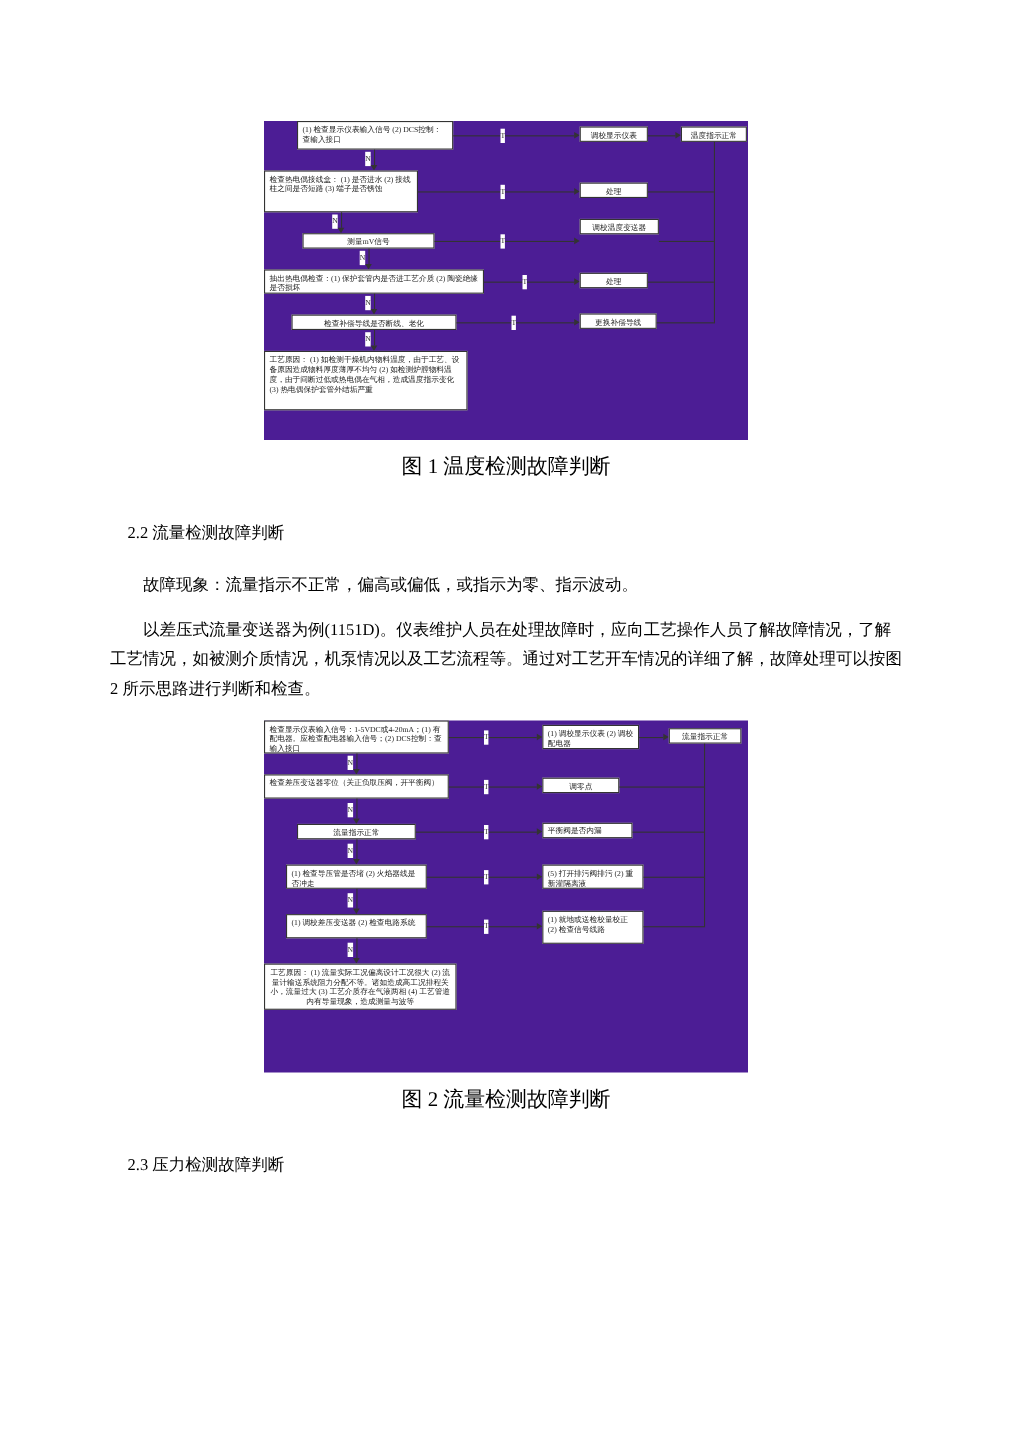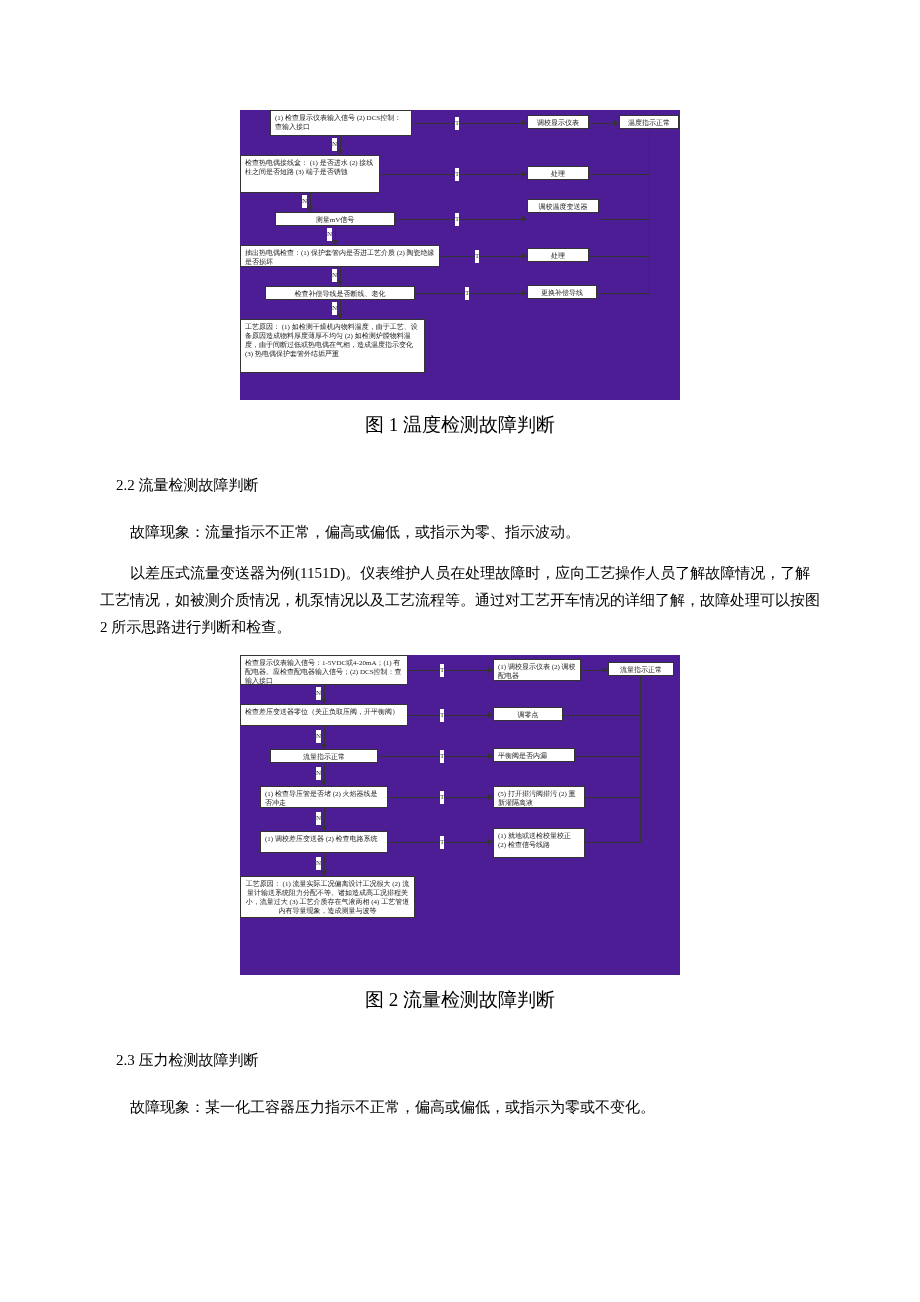--- a/index.html
+++ b/index.html
@@ -213,15 +213,14 @@
       <div class="box" style="left:0px; top:221px; width:175px; height:42px;text-align:center;">工艺原因：
 (1) 流量实际工况偏离设计工况很大
 (2) 流量计输送系统阻力分配不等。诸如造成高工况排程关小，流量过大 (3) 工艺介质存在气液两相 (4) 工艺管道内有导量现象，造成测量与波等</div>
 
       <div class="arrow-v" style="left:400px; top:21px; height:167px;"></div>
     </div>
     <div class="caption">图 2 流量检测故障判断</div>
   </div>
 
   <div class="section-title">2.3 压力检测故障判断</div>
-  <p class="para">故障现象：某一化工容器压力指示不正常，偏高或偏低，或指示为零或不变化。</p>
 
 </div>
 
 </body></html>

